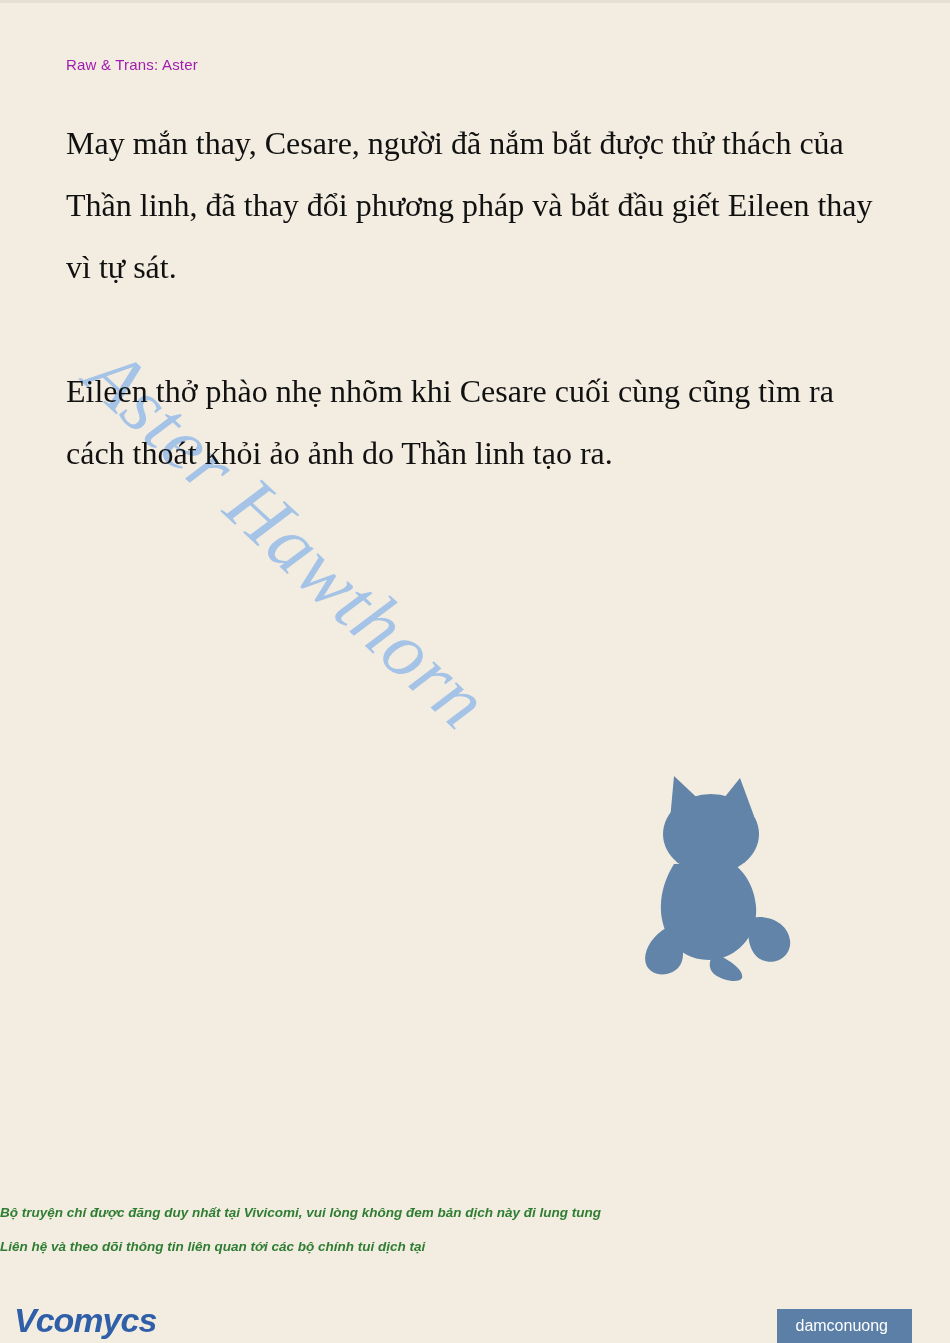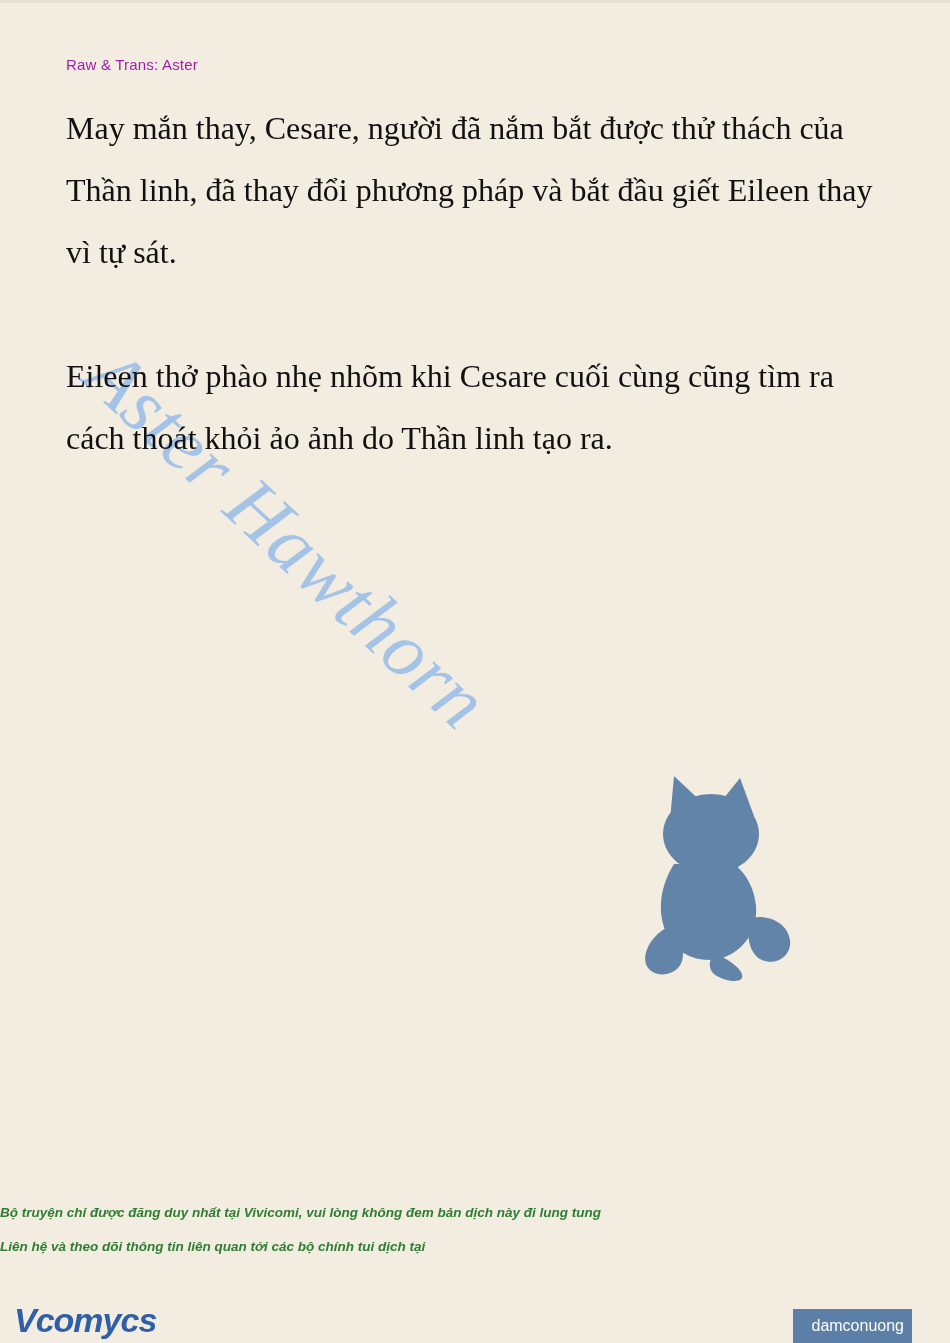--- a/index.html
+++ b/index.html
@@ -24,21 +24,21 @@
     left: 66px;
     top: 56px;
     font-family: "Liberation Sans", sans-serif;
     font-size: 15px;
     color: #a21caf;
     letter-spacing: 0.2px;
   }
   .body-text {
     position: absolute;
     left: 66px;
-    top: 97px;
+    top: 112px;
     width: 820px;
     font-family: "Liberation Serif", serif;
     font-size: 32px;
     line-height: 62px;
     color: #111111;
     z-index: 3;
   }
   .para {
     margin: 0 0 62px 0;
   }
@@ -114,21 +114,21 @@
     line-height: 1;
   }
   .corner-tag {
     position: absolute;
     right: 0;
     bottom: 0;
     background: #5b7fa6;
     color: #ffffff;
     font-family: "Liberation Sans", sans-serif;
     font-size: 16px;
-    padding: 8px 8px 8px 18px;
+    padding: 8px 24px 8px 18px;
   }
   .page-border-top {
     position: absolute;
     left: 0; top: 0; width: 950px; height: 3px;
     background: #e6e0d2;
   }
 </style>
 </head>
 <body>
 

